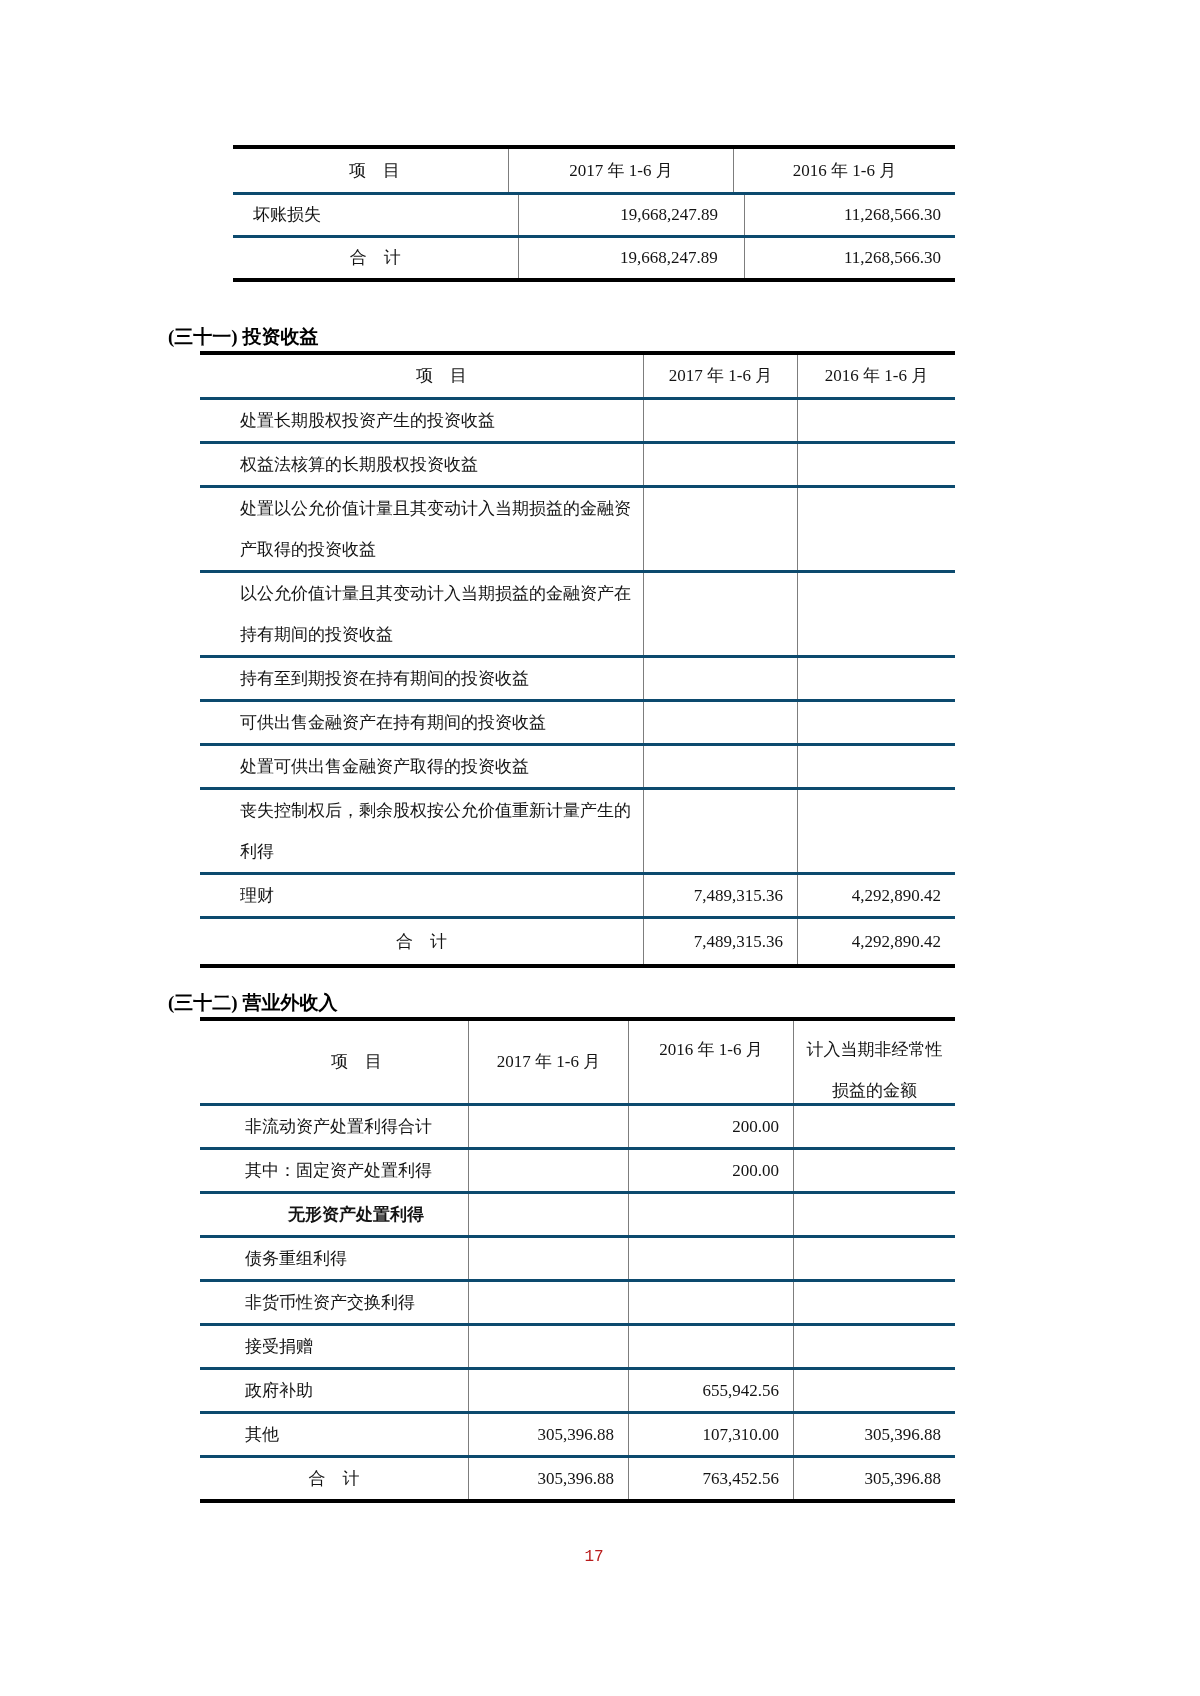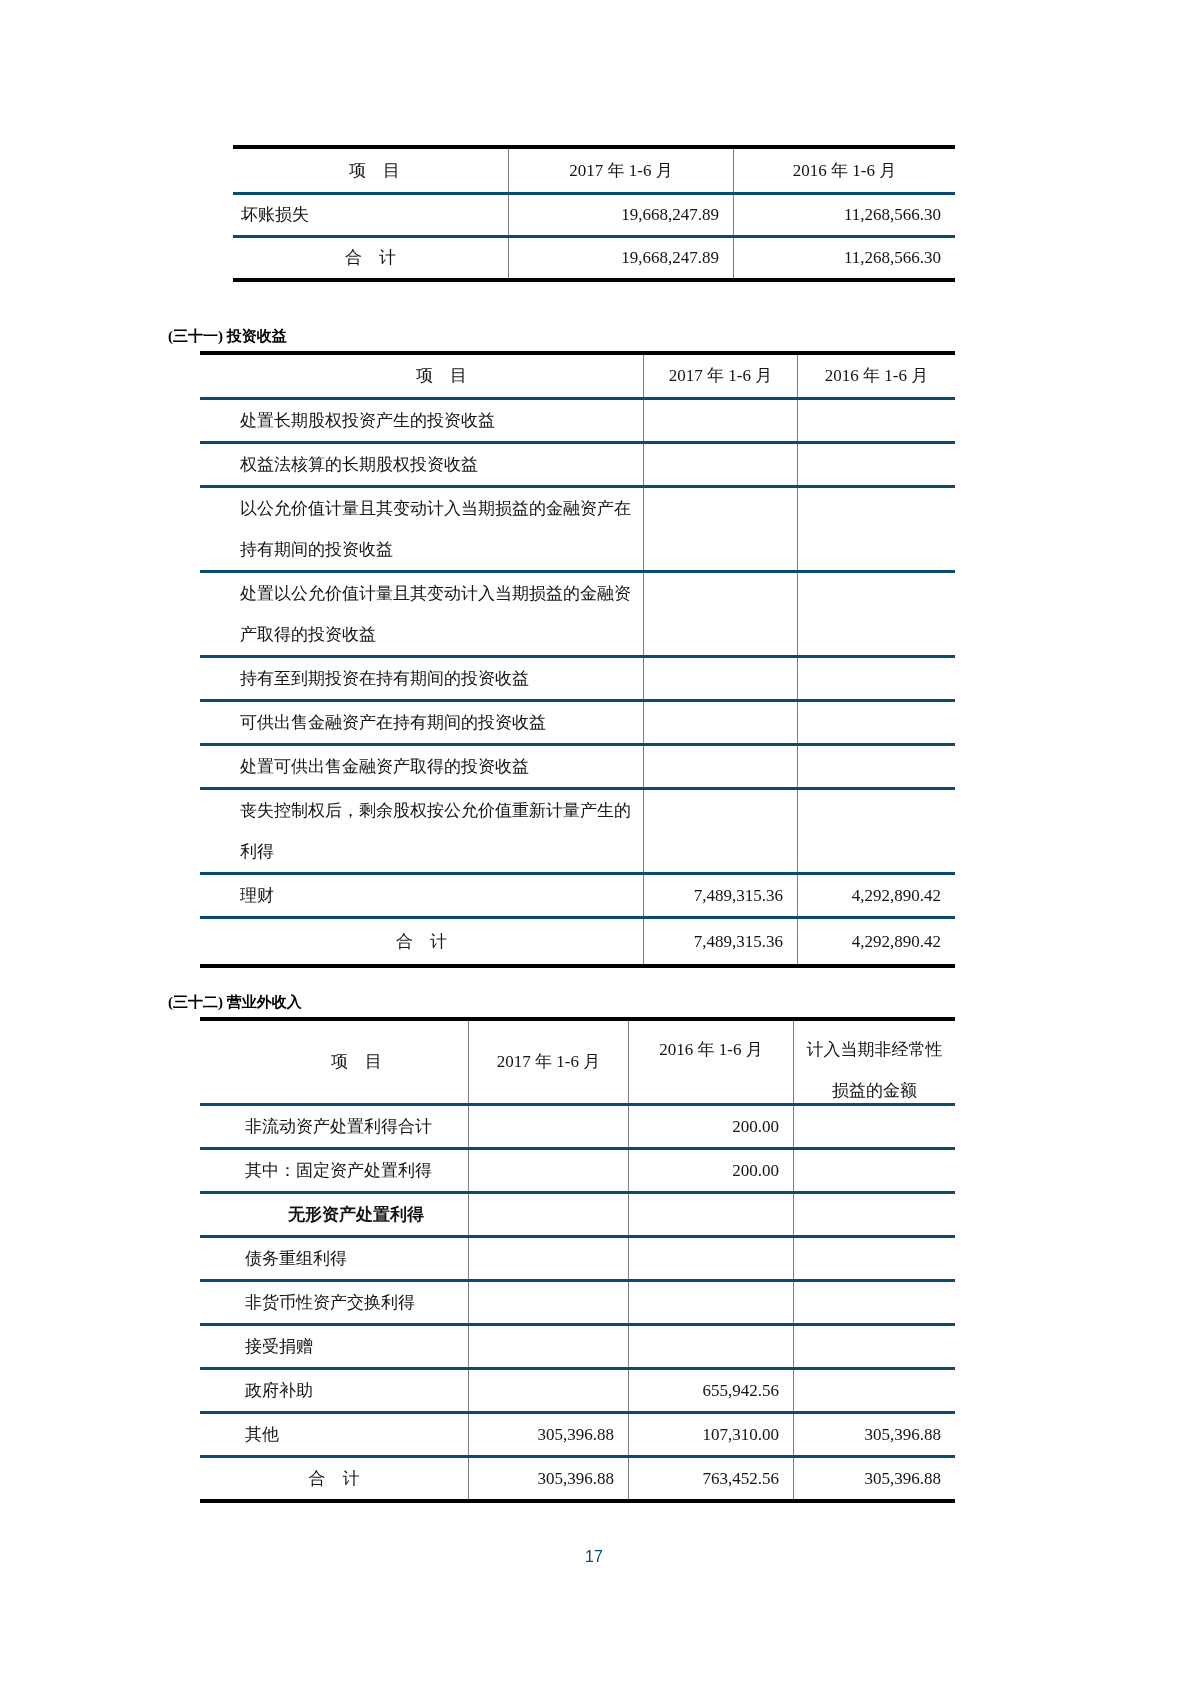--- a/index.html
+++ b/index.html
@@ -21,21 +21,21 @@
   .th  { text-align:center; }
   .item { text-align:left; }
   .num  { text-align:right; padding-right:14px; }
   .ctr  { text-align:center; padding-left:0 !important; }
 
   
   .t1 .td.c1 { width:275px; padding-left:8px; }
   .t1 .td.c2 { width:225px; }
   .t1 .td.c3 { width:222px; }
   .t1 .hrow .td { height:43px; line-height:43px; }
-  .t1 .drow .td { height:40px; line-height:40px; }
+  .t1 .drow .td { height:40px; line-height:40px;margin-left:12px; }
 
   
   .t2 .td.c1 { width:443px; padding-left:40px; }
   .t2 .td.c2 { width:154px; }
   .t2 .td.c3 { width:158px; }
   .t2 .hrow .td { height:42px; line-height:42px; }
   .t2 .srow .td { height:41px; line-height:41px; }
   .t2 .drow .td { height:82px; line-height:41px; }
   .t2 .trow .td { height:45px; line-height:45px; }
   .t2 .dbl div { line-height:41px; height:41px; }
@@ -48,27 +48,27 @@
   .t3 .hrow .td { height:82px; }
   .t3 .hrow .c1, .t3 .hrow .c2 { line-height:82px; }
   .t3 .hrow .c3 { line-height:41px; padding-top:8px; }
   .t3 .hrow .c4 { padding-top:8px; }
   .t3 .hrow .c4 div { line-height:41px; height:41px; text-align:center; }
   .t3 .drow .td { height:41px; line-height:41px; }
   .t3 .indent { padding-left:88px !important;font-weight:bold; }
 
   .sec-heading {
     position:absolute; left:168px; height:29px; line-height:29px;
-    font-size:15px; font-weight:bold; color:#000;
+    font-size:19px; font-weight:bold; color:#000;
     font-family:"Liberation Serif","DejaVu Serif",serif;
   }
   .page-number {
     position:absolute; left:233px; width:722px; top:1548px; height:24px;
-    text-align:center; font-family:Liberation Sans, sans-serif;
-    font-size:16px; color:#0c4a6e;
+    text-align:center; font-family:Liberation Mono, monospace;
+    font-size:16px; color:#b91c1c;
   }
 </style>
 </head>
 <body>
 
 <div class="page">
 
   <div class="tbl t1" style="left:233px; top:145px; width:722px;">
     <div class="tr hrow">
       <div class="td th c1">项　目</div>
@@ -103,31 +103,31 @@
     </div>
 
     <div class="tr srow">
       <div class="td item c1">权益法核算的长期股权投资收益</div>
       <div class="td num c2"></div>
       <div class="td num c3"></div>
     </div>
 
     <div class="tr drow">
       <div class="td item c1 dbl">
+        <div>处置以公允价值计量且其变动计入当期损益的金融资</div>
+        <div>产取得的投资收益</div>
+      </div>
+      <div class="td num c2"></div>
+      <div class="td num c3"></div>
+    </div>
+
+    <div class="tr drow">
+      <div class="td item c1 dbl">
         <div>以公允价值计量且其变动计入当期损益的金融资产在</div>
         <div>持有期间的投资收益</div>
-      </div>
-      <div class="td num c2"></div>
-      <div class="td num c3"></div>
-    </div>
-
-    <div class="tr drow">
-      <div class="td item c1 dbl">
-        <div>处置以公允价值计量且其变动计入当期损益的金融资</div>
-        <div>产取得的投资收益</div>
       </div>
       <div class="td num c2"></div>
       <div class="td num c3"></div>
     </div>
 
     <div class="tr srow">
       <div class="td item c1">持有至到期投资在持有期间的投资收益</div>
       <div class="td num c2"></div>
       <div class="td num c3"></div>
     </div>

